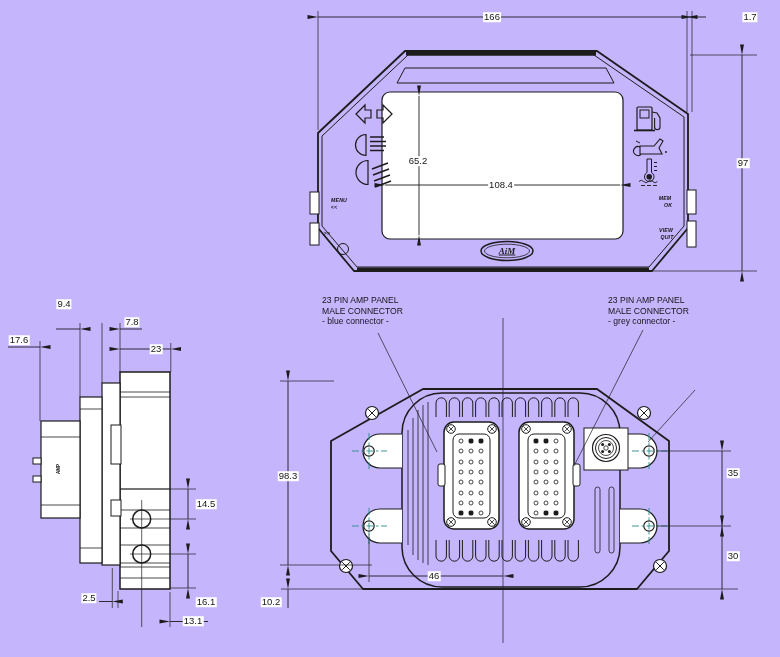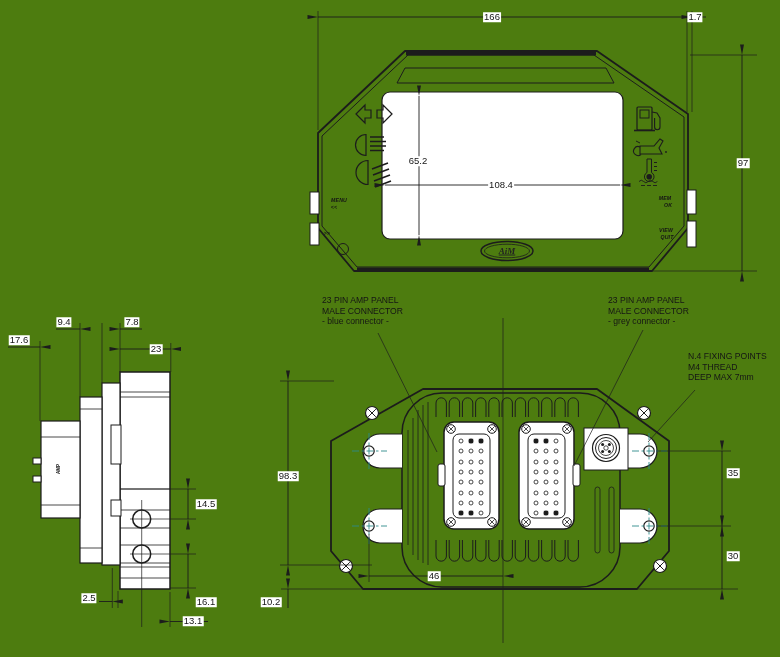--- a/index.html
+++ b/index.html
@@ -1,16 +1,16 @@
 <!DOCTYPE html>
 <html><head>
 <meta charset="utf-8">
 <style>
   html,body{margin:0;padding:0;background:#fff;}
-  .stage{position:relative;width:780px;height:657px;background:#4d7c0f;overflow:hidden;
+  .stage{position:relative;width:780px;height:657px;background:#c4b5fd;overflow:hidden;
          font-family:"Liberation Sans",sans-serif;color:#111;}
   .stage svg{position:absolute;left:0;top:0;}
   .dim{position:absolute;transform:translate(-50%,-50%);font:9.5px "Liberation Sans",sans-serif;
        background:#fff;padding:0 1px;color:#151515;white-space:nowrap;line-height:1;}
   .lblblock{position:absolute;font:8.6px "Liberation Sans",sans-serif;color:#151515;line-height:10.6px;white-space:nowrap;}
   .btxt{position:absolute;transform:translate(-50%,-50%);font:italic bold 5.2px "Liberation Sans",sans-serif;
         color:#151515;white-space:nowrap;line-height:1;letter-spacing:.2px;}
   .logotxt{position:absolute;transform:translate(-50%,-50%);font:italic bold 9px "Liberation Serif",serif;
         color:#222;white-space:nowrap;line-height:1;text-decoration:underline;}
   .vtext{position:absolute;transform:translate(-50%,-50%) rotate(-90deg);font:bold 4.6px "Liberation Sans",sans-serif;color:#151515;line-height:1;}
@@ -270,35 +270,35 @@
       <line class="dl" x1="288" y1="381" x2="288" y2="565" marker-start="url(#ah)" marker-end="url(#ah)"></line>
       <line class="dl" x1="288" y1="608" x2="288" y2="589" marker-end="url(#ah)"></line>
       <line class="dl" x1="369" y1="576" x2="503" y2="576" marker-start="url(#ah)" marker-end="url(#ah)"></line>
       <line class="dl" x1="722" y1="451" x2="722" y2="526" marker-start="url(#ah)" marker-end="url(#ah)"></line>
       <line class="dl" x1="722" y1="526" x2="722" y2="589" marker-start="url(#ah)" marker-end="url(#ah)"></line>
     </g>
   </g>
 </svg>
 
 <span class="dim" style="left:492px;top:17px">166</span>
-<span class="dim" style="left:695px;top:17px">1.7</span>
+<span class="dim" style="left:750px;top:17px">1.7</span>
 <span class="dim" style="left:743px;top:163px">97</span>
 <span class="dim" style="left:418px;top:161px">65.2</span>
 <span class="dim" style="left:501px;top:185px">108.4</span>
 
 <span class="btxt" style="left:339px;top:201px">MENU</span>
 <span class="btxt" style="left:334px;top:208px">&lt;&lt;</span>
 <span class="btxt" style="left:327px;top:234px">&gt;&gt;</span>
 <span class="btxt" style="left:665px;top:199px">MEM</span>
 <span class="btxt" style="left:668px;top:206px">OK</span>
 <span class="btxt" style="left:666px;top:231px">VIEW</span>
 <span class="btxt" style="left:667px;top:238px">QUIT</span>
 <span class="logotxt" style="left:507px;top:251px">AiM</span>
 
-<span class="dim" style="left:64px;top:322px">9.4</span>
+<span class="dim" style="left:64px;top:304px">9.4</span>
 <span class="dim" style="left:132px;top:322px">7.8</span>
 <span class="dim" style="left:19px;top:340px">17.6</span>
 <span class="dim" style="left:156px;top:349px">23</span>
 <span class="dim" style="left:206px;top:504px">14.5</span>
 <span class="dim" style="left:89px;top:598px">2.5</span>
 <span class="dim" style="left:206px;top:602px">16.1</span>
 <span class="dim" style="left:193px;top:621px">13.1</span>
 <span class="vtext" style="left:59px;top:469px">AMP</span>
 
 <span class="dim" style="left:288px;top:476px">98.3</span>
@@ -310,19 +310,14 @@
 <div class="lblblock" style="left:322px;top:295px">
   <span style="display:block">23 PIN AMP PANEL</span>
   <span style="display:block">MALE CONNECTOR</span>
   <span style="display:block">- blue connector -</span>
 </div>
 <div class="lblblock" style="left:608px;top:295px">
   <span style="display:block">23 PIN AMP PANEL</span>
   <span style="display:block">MALE CONNECTOR</span>
   <span style="display:block">- grey connector -</span>
 </div>
-<div class="lblblock" style="left:688px;top:351px">
-  <span style="display:block">N.4 FIXING POINTS</span>
-  <span style="display:block">M4 THREAD</span>
-  <span style="display:block">DEEP MAX 7mm</span>
+
 </div>
 
-</div>
-
 </body></html>

